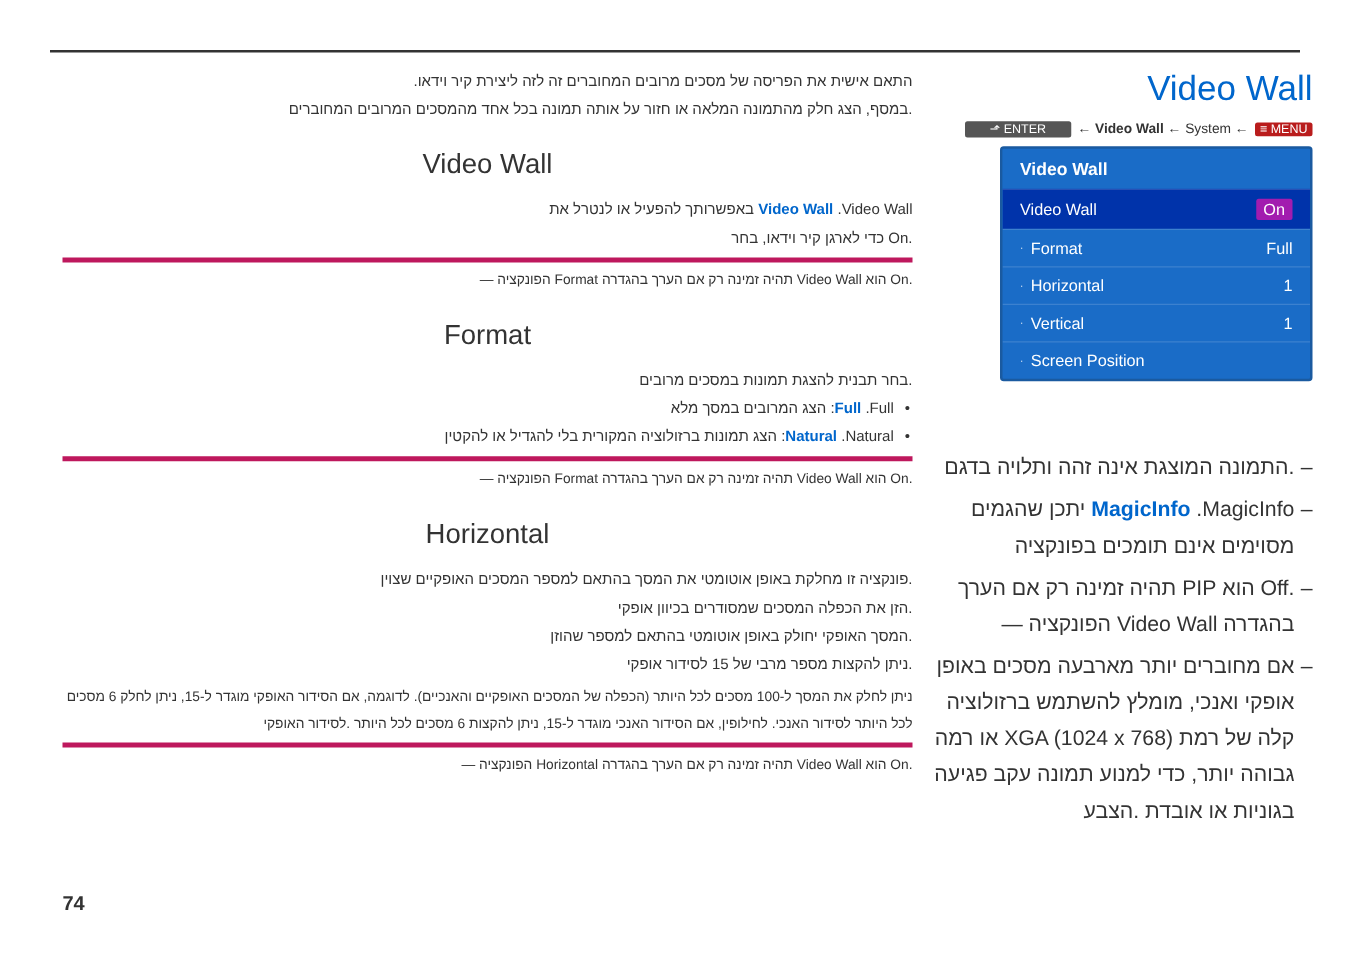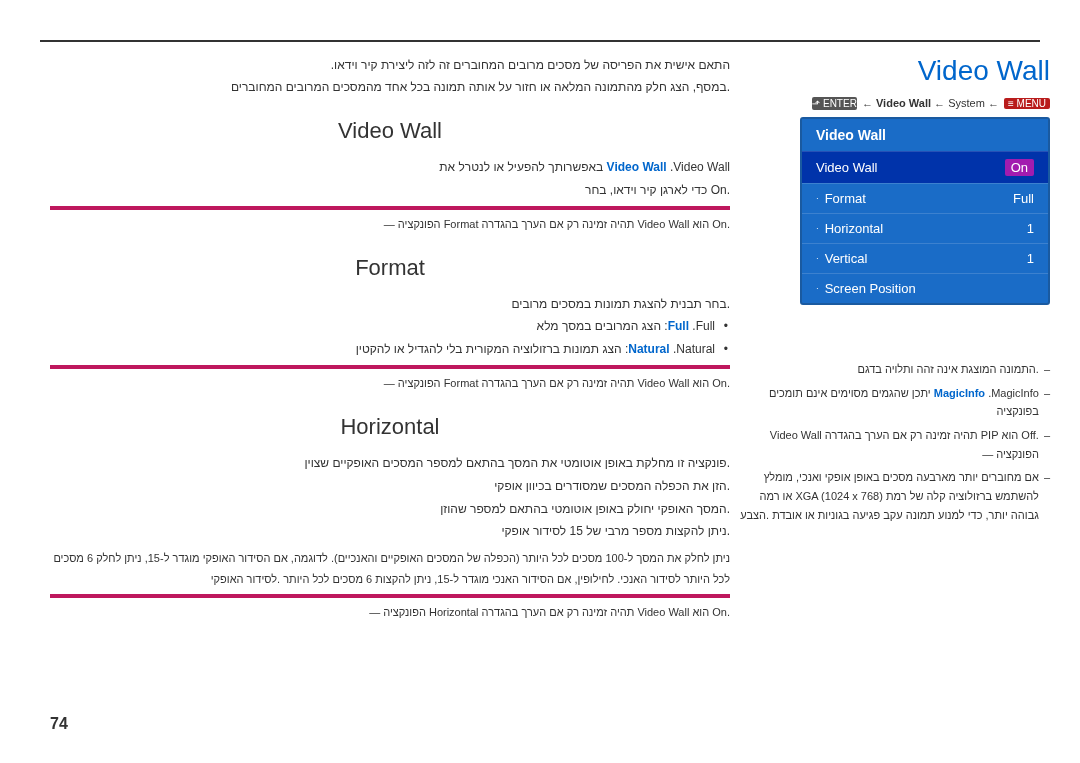--- a/index.html
+++ b/index.html
@@ -115,21 +115,21 @@
       font-size: 11px;
       color: #333;
       text-align: right;
       margin-bottom: 8px;
       direction: ltr;
     }
 
     .nav-breadcrumb .nav-enter {
       background: #555;
       color: #fff;
-      padding: 1px 0;
+      padding: 1px 20px;
       font-size: 10px;
       border-radius: 2px;
       margin-right: 2px;
     }
 
     .nav-breadcrumb .nav-menu {
       background: #b91c1c;
       color: #fff;
       padding: 0 4px;
       font-size: 10px;
@@ -201,21 +201,21 @@
       padding: 1px 6px;
       border-radius: 2px;
     }
 
     
     .right-notes {
       position: absolute;
       top: 360px;
       right: 30px;
       width: 310px;
-      font-size: 11px;
+      font-size: 17px;
       color: #333;
       direction: rtl;
       line-height: 1.7;
     }
 
     .right-notes .note-item {
       display: flex;
       align-items: flex-start;
       margin-bottom: 5px;
       direction: rtl;

